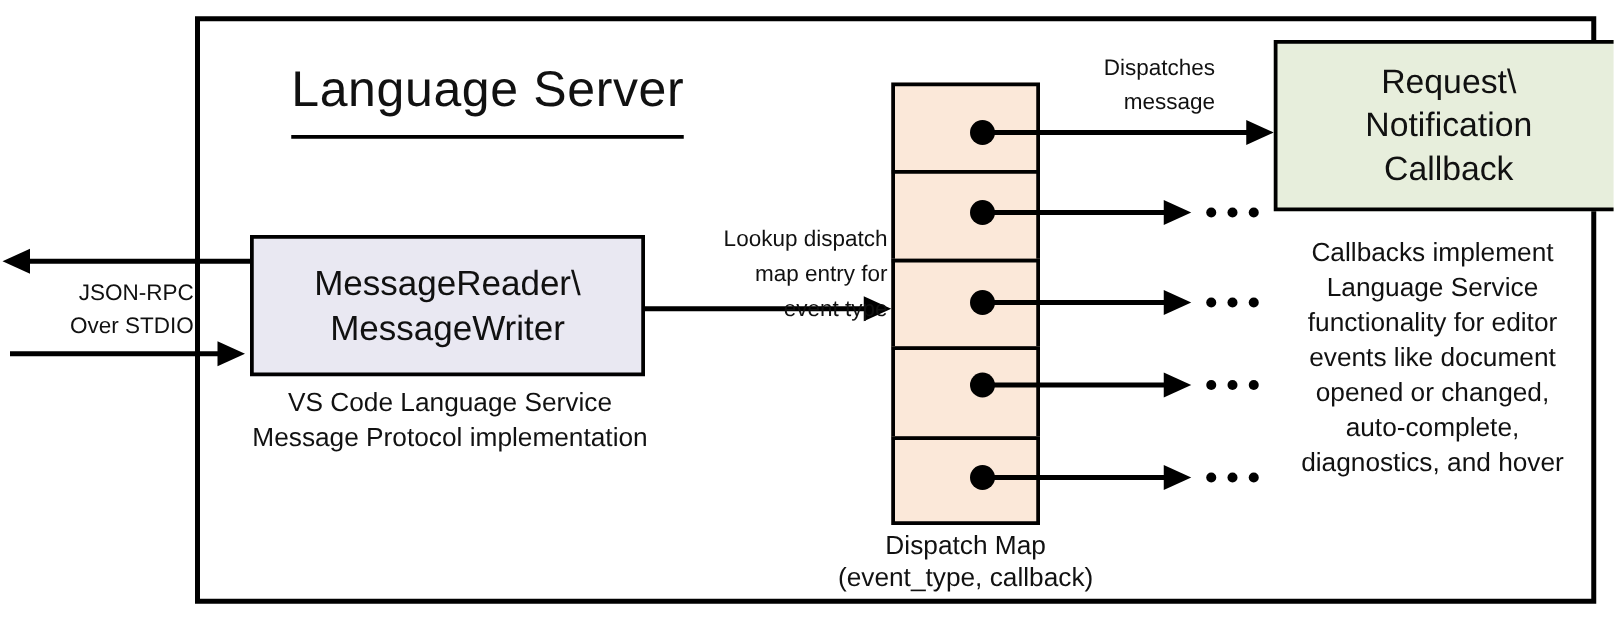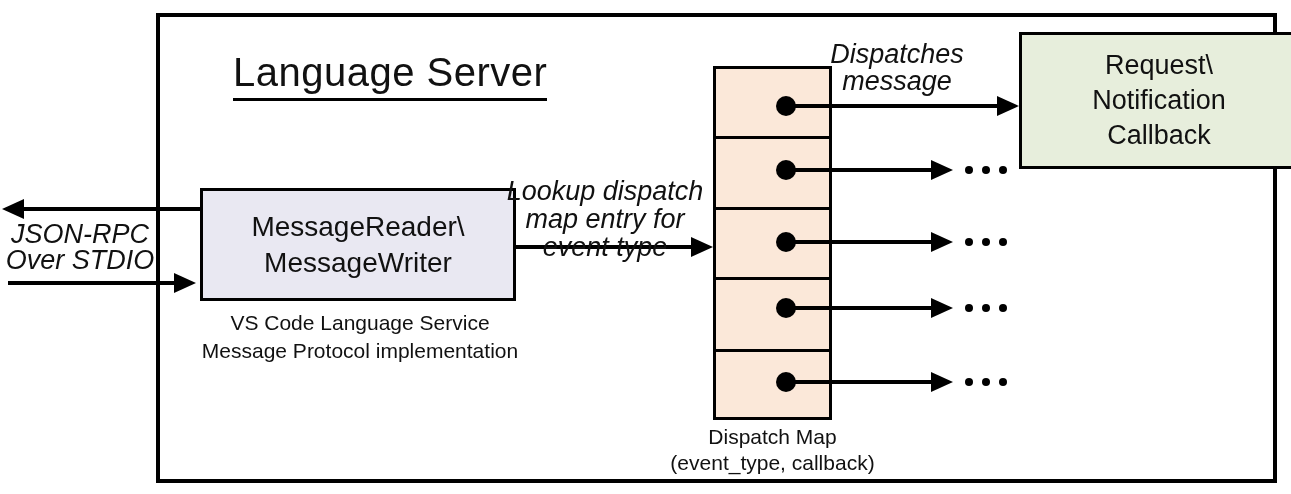--- a/index.html
+++ b/index.html
@@ -5,32 +5,32 @@
   * { margin:0; padding:0; box-sizing:border-box; }
   html,body { background:#ffffff; }
   .stage {
     position:relative; width:1291px; height:494px; background:#ffffff;
     font-family:"Liberation Sans", sans-serif; color:#111111; overflow:hidden;
   }
   .abs { position:absolute; }
   .outer-box { border:4px solid #000; background:transparent; }
   .title {
     font-size:40px; font-weight:500; letter-spacing:0.5px;
-    border-bottom:3px solid #000; padding-bottom:3px; white-space:nowrap;
+    border-bottom:3px solid #000; padding-bottom:13px; white-space:nowrap;
   }
   .node {
     border:3px solid #000; display:flex; align-items:center; justify-content:center;
     text-align:center; white-space:pre-line;
   }
   .node-text-lg { font-size:28px; line-height:36px; }
   .node-text-md { font-size:27px; line-height:35px; }
   .caption { font-size:21px; line-height:28px; text-align:center; white-space:pre-line; }
   .caption-tight { line-height:26px; }
   .note { font-size:21px; line-height:28px; text-align:center; white-space:pre-line; }
-  .flow-label { font-style:italic; font-size:27px; line-height:27px; text-align:center; white-space:pre-line; }
+  .flow-label { font-size:18px; line-height:27px; text-align:right; white-space:pre-line; }
   .hline { background:#000; height:4px; }
   .head-right { width:0; height:0; border-top:10px solid transparent; border-bottom:10px solid transparent; border-left:22px solid #000; }
   .head-left  { width:0; height:0; border-top:10px solid transparent; border-bottom:10px solid transparent; border-right:22px solid #000; }
   .cell { border:3px solid #000; }
   .dot { width:20px; height:20px; border-radius:50%; background:#000; }
   .ellipsis { display:flex; gap:9px; align-items:center; }
   .ellipsis span { width:8px; height:8px; border-radius:50%; background:#000; display:block; }
 </style>
 </head>
 <body>
@@ -111,14 +111,21 @@
   <div class="abs flow-label" style="left:822px; top:41px; width:150px;">Dispatches
 message</div>
 
   <div class="abs caption caption-tight" style="left:640px; top:424px; width:265px;">Dispatch Map
 (event_type, callback)</div>
 
   <div class="abs node node-text-md" style="left: 1019px; top: 32px; width: 280px; height: 137px; background-color: rgb(231, 238, 220);">Request\
 Notification
 Callback</div>
 
+  <div class="abs note" style="left:1018px; top:189px; width:256px;">Callbacks implement
+Language Service
+functionality for editor
+events like document
+opened or changed,
+auto-complete,
+diagnostics, and hover</div>
 
 </div>
 
 </body></html>

